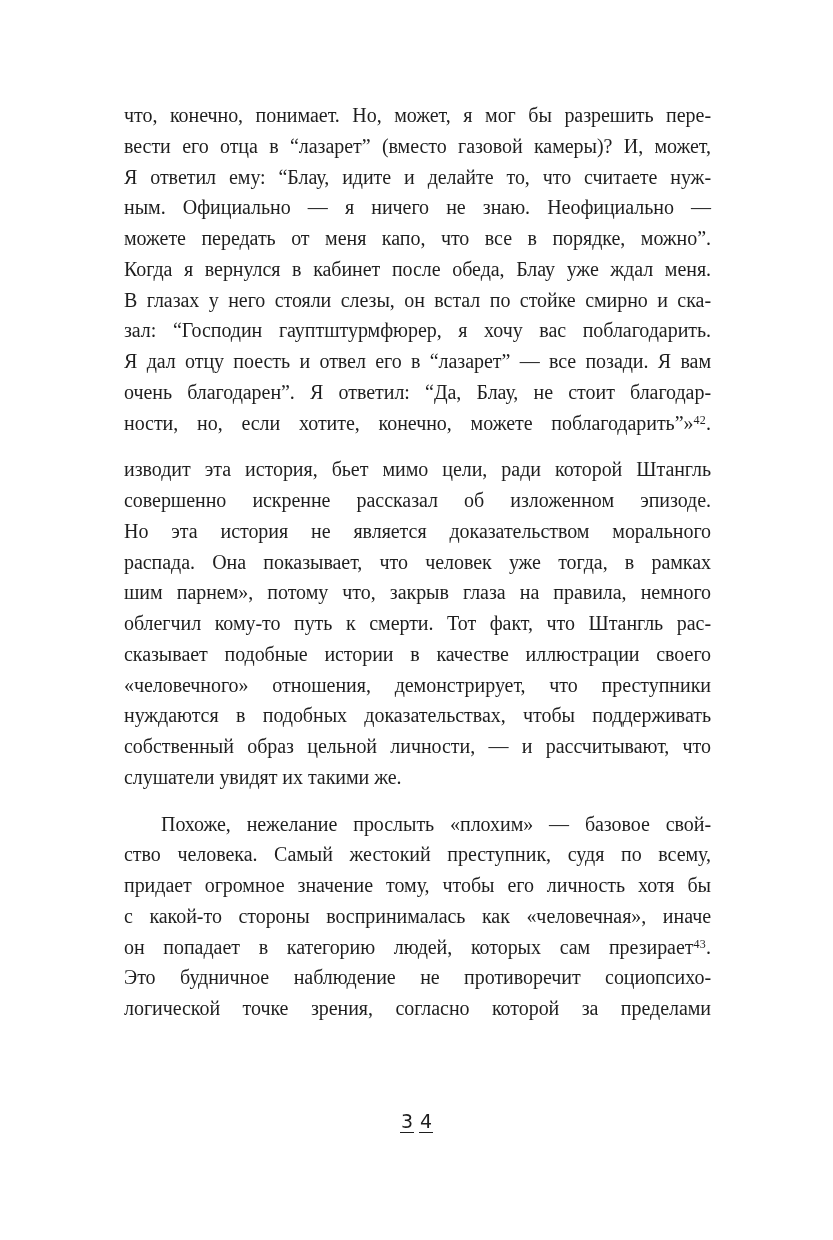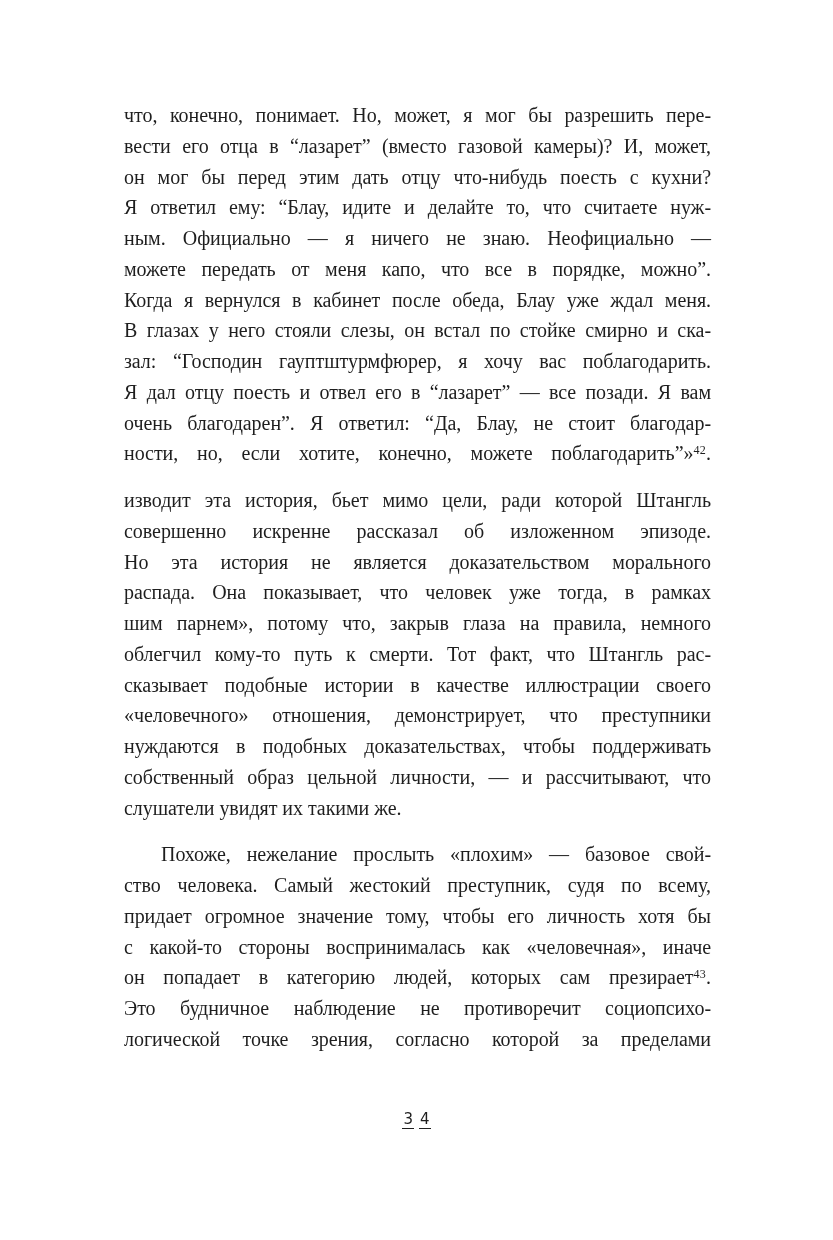--- a/index.html
+++ b/index.html
@@ -45,40 +45,39 @@
     letter-spacing: 0.3px;
   }
 
   .folio {
     position: absolute;
     top: 1110px;
     left: 0;
     right: 0;
     text-align: center;
     font-family: "DejaVu Sans", "Liberation Sans", sans-serif;
-    font-size: 15px;
+    font-size: 19px;
     color: #1e1e1e;
   }
   .folio .digit {
     display: inline-block;
     border-bottom: 1.6px solid #1e1e1e;
     padding: 0 1px 1px 1px;
     margin: 0 2.5px;
     line-height: 1;
   }
 </style>
 </head>
 <body>
 
 <div class="page">
   <main class="text-block">
       <div class="paragraph">
         <div class="line">что, конечно, понимает. Но, может, я мог бы разрешить пере-</div>
         <div class="line">вести его отца в “лазарет” (вместо газовой камеры)? И, может,</div>
-        <div class="line">он мог бы перед этим дать отцу что-нибудь поесть с кухни?</div>
         <div class="line">Я ответил ему: “Блау, идите и делайте то, что считаете нуж-</div>
         <div class="line">ным. Официально — я ничего не знаю. Неофициально —</div>
         <div class="line">можете передать от меня капо, что все в порядке, можно”.</div>
         <div class="line">Когда я вернулся в кабинет после обеда, Блау уже ждал меня.</div>
         <div class="line">В глазах у него стояли слезы, он встал по стойке смирно и ска-</div>
         <div class="line">зал: “Господин гауптштурмфюрер, я хочу вас поблагодарить.</div>
         <div class="line">Я дал отцу поесть и отвел его в “лазарет” — все позади. Я вам</div>
         <div class="line">очень благодарен”. Я ответил: “Да, Блау, не стоит благодар-</div>
         <div class="line">ности, но, если хотите, конечно, можете поблагодарить”»<sup>42</sup>.</div>
       </div>

